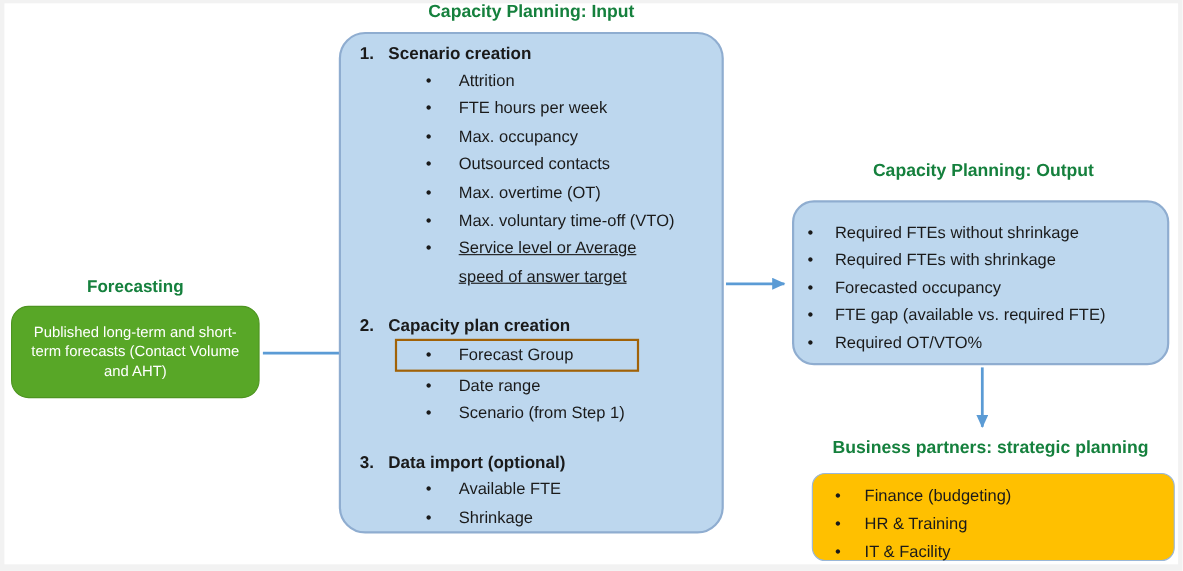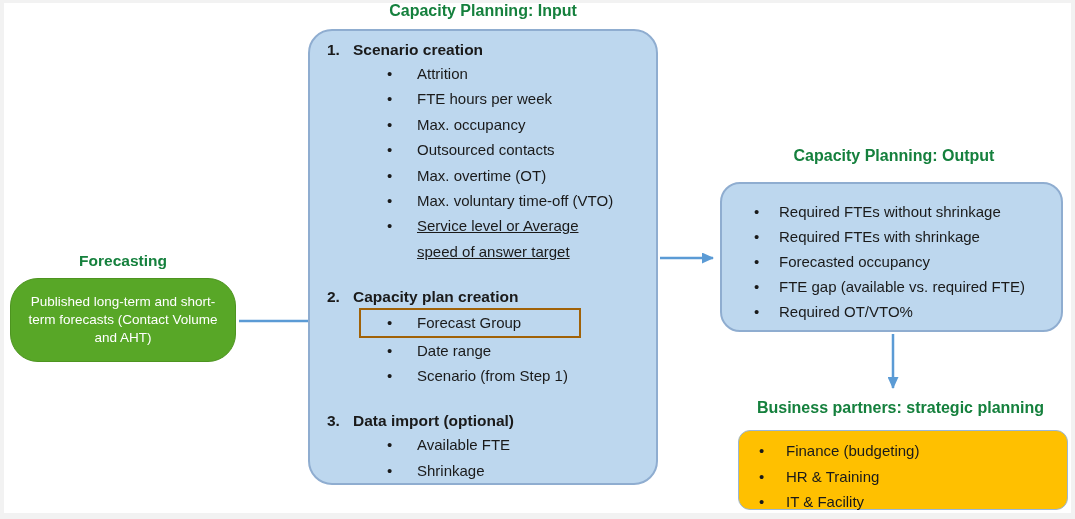--- a/index.html
+++ b/index.html
@@ -42,32 +42,32 @@
   .wrap .txt { max-width:190px;text-decoration:underline; }
 
   .fg-outline {
     border:2px solid #a16207; margin-left:49px; width:222px;
     box-sizing:border-box; background:transparent;
   }
   .fg-outline .item { padding-left:26px; }
 
   .green-box {
     left:10px; top:278px; width:226px; height:84px;
-    background:#58a727; border:1px solid #4d9420; border-radius:28px;
+    background:#58a727; border:1px solid #4d9420; border-radius:16px;
     color:#ffffff; font-size:13.5px; line-height:18px;
     display:flex; align-items:center; justify-content:center; text-align:center;
     padding:4px 10px;
   }
 
   .output-box {
     left:720px; top:182px; width:343px; height:150px;
     background:#bdd7ee; border:2px solid #8fadd0; border-radius:20px;
     padding-top:15px; font-size:15px; color:#1a1a1a;
   }
-  .o-item { display:flex; line-height:25px; padding-left:32px; }
+  .o-item { display:flex; line-height:25px; padding-left:12px; }
   .o-item .blt { width:25px; }
 
   .orange-box {
     left:738px; top:430px; width:330px; height:80px;
     background:#ffc000; border:1.5px solid #9ab7d8; border-radius:12px;
     padding-top:7px; font-size:15px; color:#1a1a1a;
   }
   .b-item { display:flex; line-height:25.6px; padding-left:20px; }
   .b-item .blt { width:27px; }
 </style>

